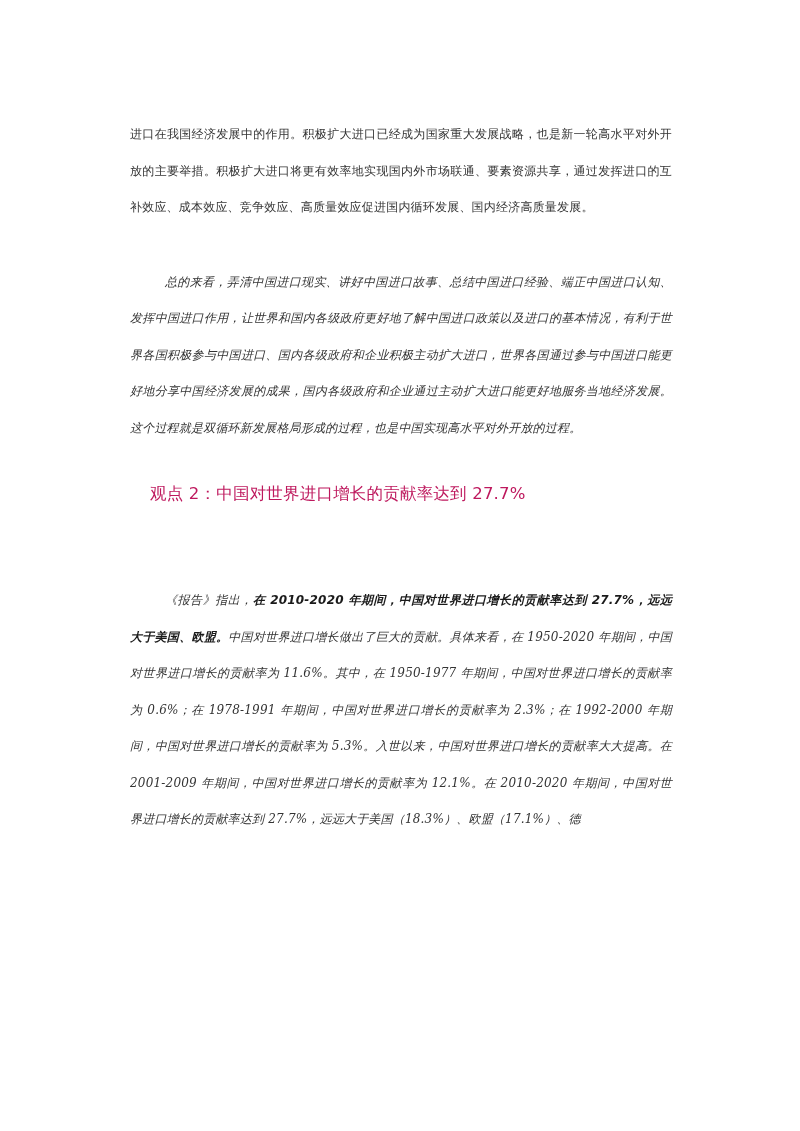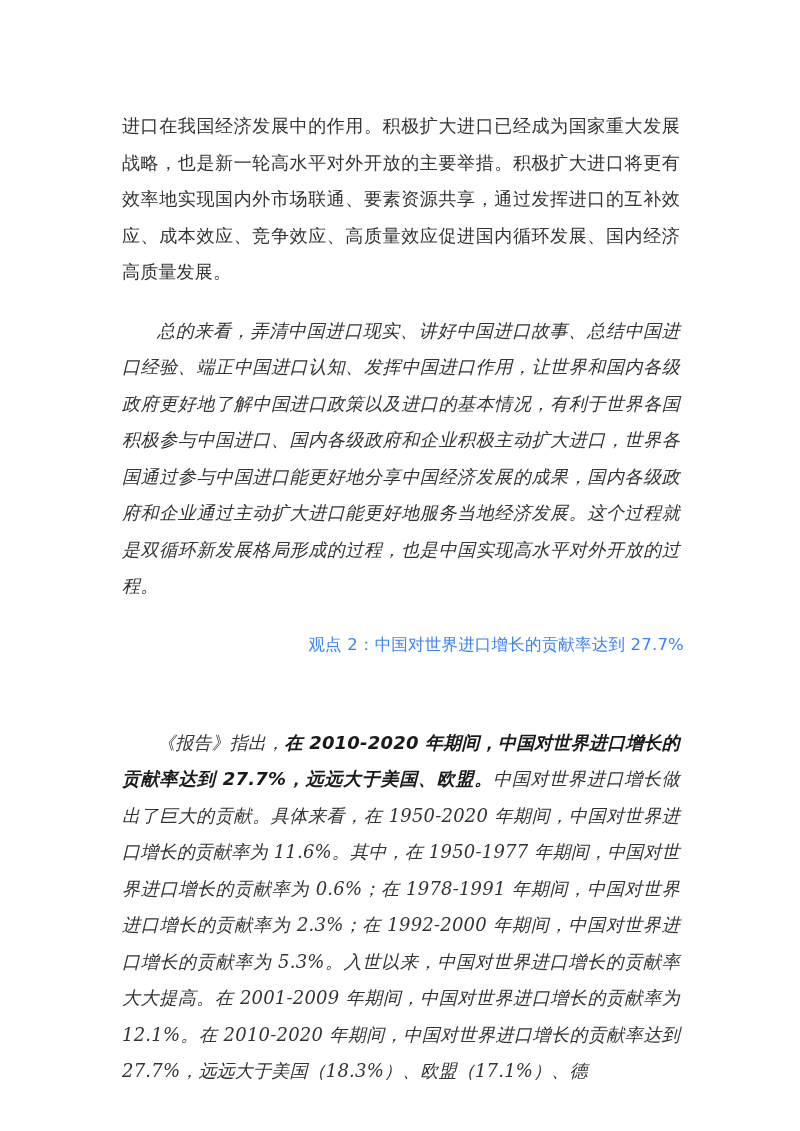--- a/index.html
+++ b/index.html
@@ -15,38 +15,37 @@
       font-family: "DejaVu Serif", "Liberation Serif", serif;
       color: #333333;
     }
     .page {
       position: absolute;
       left: 118px;
       top: 104px;
       width: 566px;
     }
     .para {
-      margin: 4px;
-      font-size: 18px;
+      margin: 12px;
+      font-size: 12px;
       line-height: 36.5px;
       text-align: justify;
       text-justify: inter-ideograph;
       letter-spacing: 0.2px;
     }
     .para.indent { text-indent: 35px; font-style: italic; }
     .gap1 { height: 14px; }
     .heading {
       margin: 0;
       padding-left: 32px;
       font-size: 16.5px;
       line-height: 36px;
       font-family: "DejaVu Sans", "Liberation Sans", sans-serif;
-      color: #3b82f6;
+      color: #be185d;
       letter-spacing: 0.2px;
-      text-align: right;
     }
     .gap2 { height: 58px; }
     .gap3 { height: 18px; }
     .bold {
       font-weight: bold;
       color: #1a1a1a;
       font-family: "DejaVu Sans", "Liberation Sans", sans-serif;
     }
   </style>
 </head>

